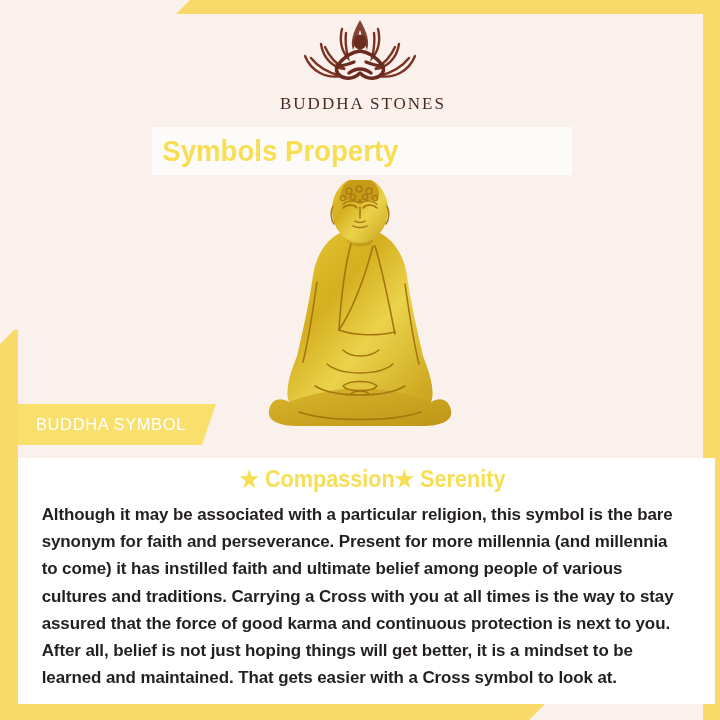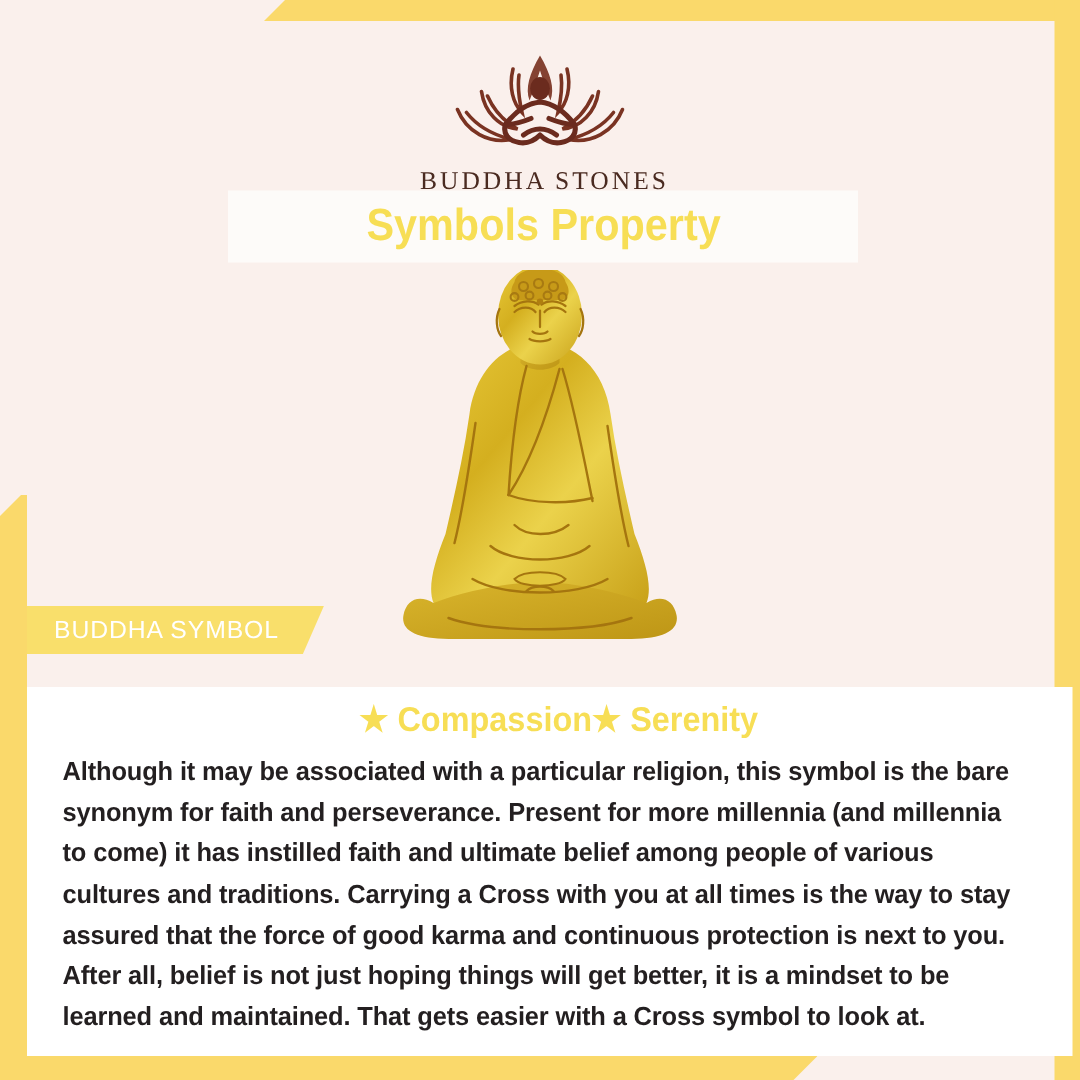--- a/index.html
+++ b/index.html
@@ -47,21 +47,21 @@
     left: 0; bottom: 0;
     width: 560px; height: 16px;
     background: #FAD96B;
     clip-path: polygon(0 0, 545px 0, 529px 16px, 0 16px);
   }
 
   
   .brand-logo {
     position: absolute;
     left: 50%;
-    top: 33px;
+    top: 16px;
     transform: translateX(-50%);
     width: 160px;
     text-align: center;
   }
   .brand-logo svg { display: block; margin: 0 auto; }
   .brand-name {
     margin-top: 4px;
     font-family: "Liberation Serif", serif;
     font-size: 17px;
     letter-spacing: 2.0px;
@@ -71,21 +71,20 @@
 
   .title-band {
     position: absolute;
     left: 152px;
     top: 127px;
     width: 420px;
     height: 48px;
     background: #FDFBF9;
     display: flex;
     align-items: center;
-    justify-content: center;
   }
   .title-text {
     font-family: "Liberation Sans Narrow", "Liberation Sans", sans-serif;
     font-weight: bold;
     font-size: 30px;
     color: #F7DE55;
     letter-spacing: 0px;
     transform: scaleX(0.92);
     white-space: nowrap;
   }
@@ -99,21 +98,21 @@
     width: 210px;
     height: 250px;
   }
   .buddha-wrap svg { display: block; }
 
   
   .symbol-tag {
     position: absolute;
     left: 18px;
     top: 404px;
-    height: 32px;
+    height: 41px;
     padding: 0 30px 0 18px;
     background: #F9DF6B;
     display: flex;
     align-items: center;
     clip-path: polygon(0 0, 100% 0, calc(100% - 14px) 100%, 0 100%);
   }
   .symbol-tag-label {
     font-size: 16.5px;
     color: #FFFFFF;
     letter-spacing: 0.6px;

